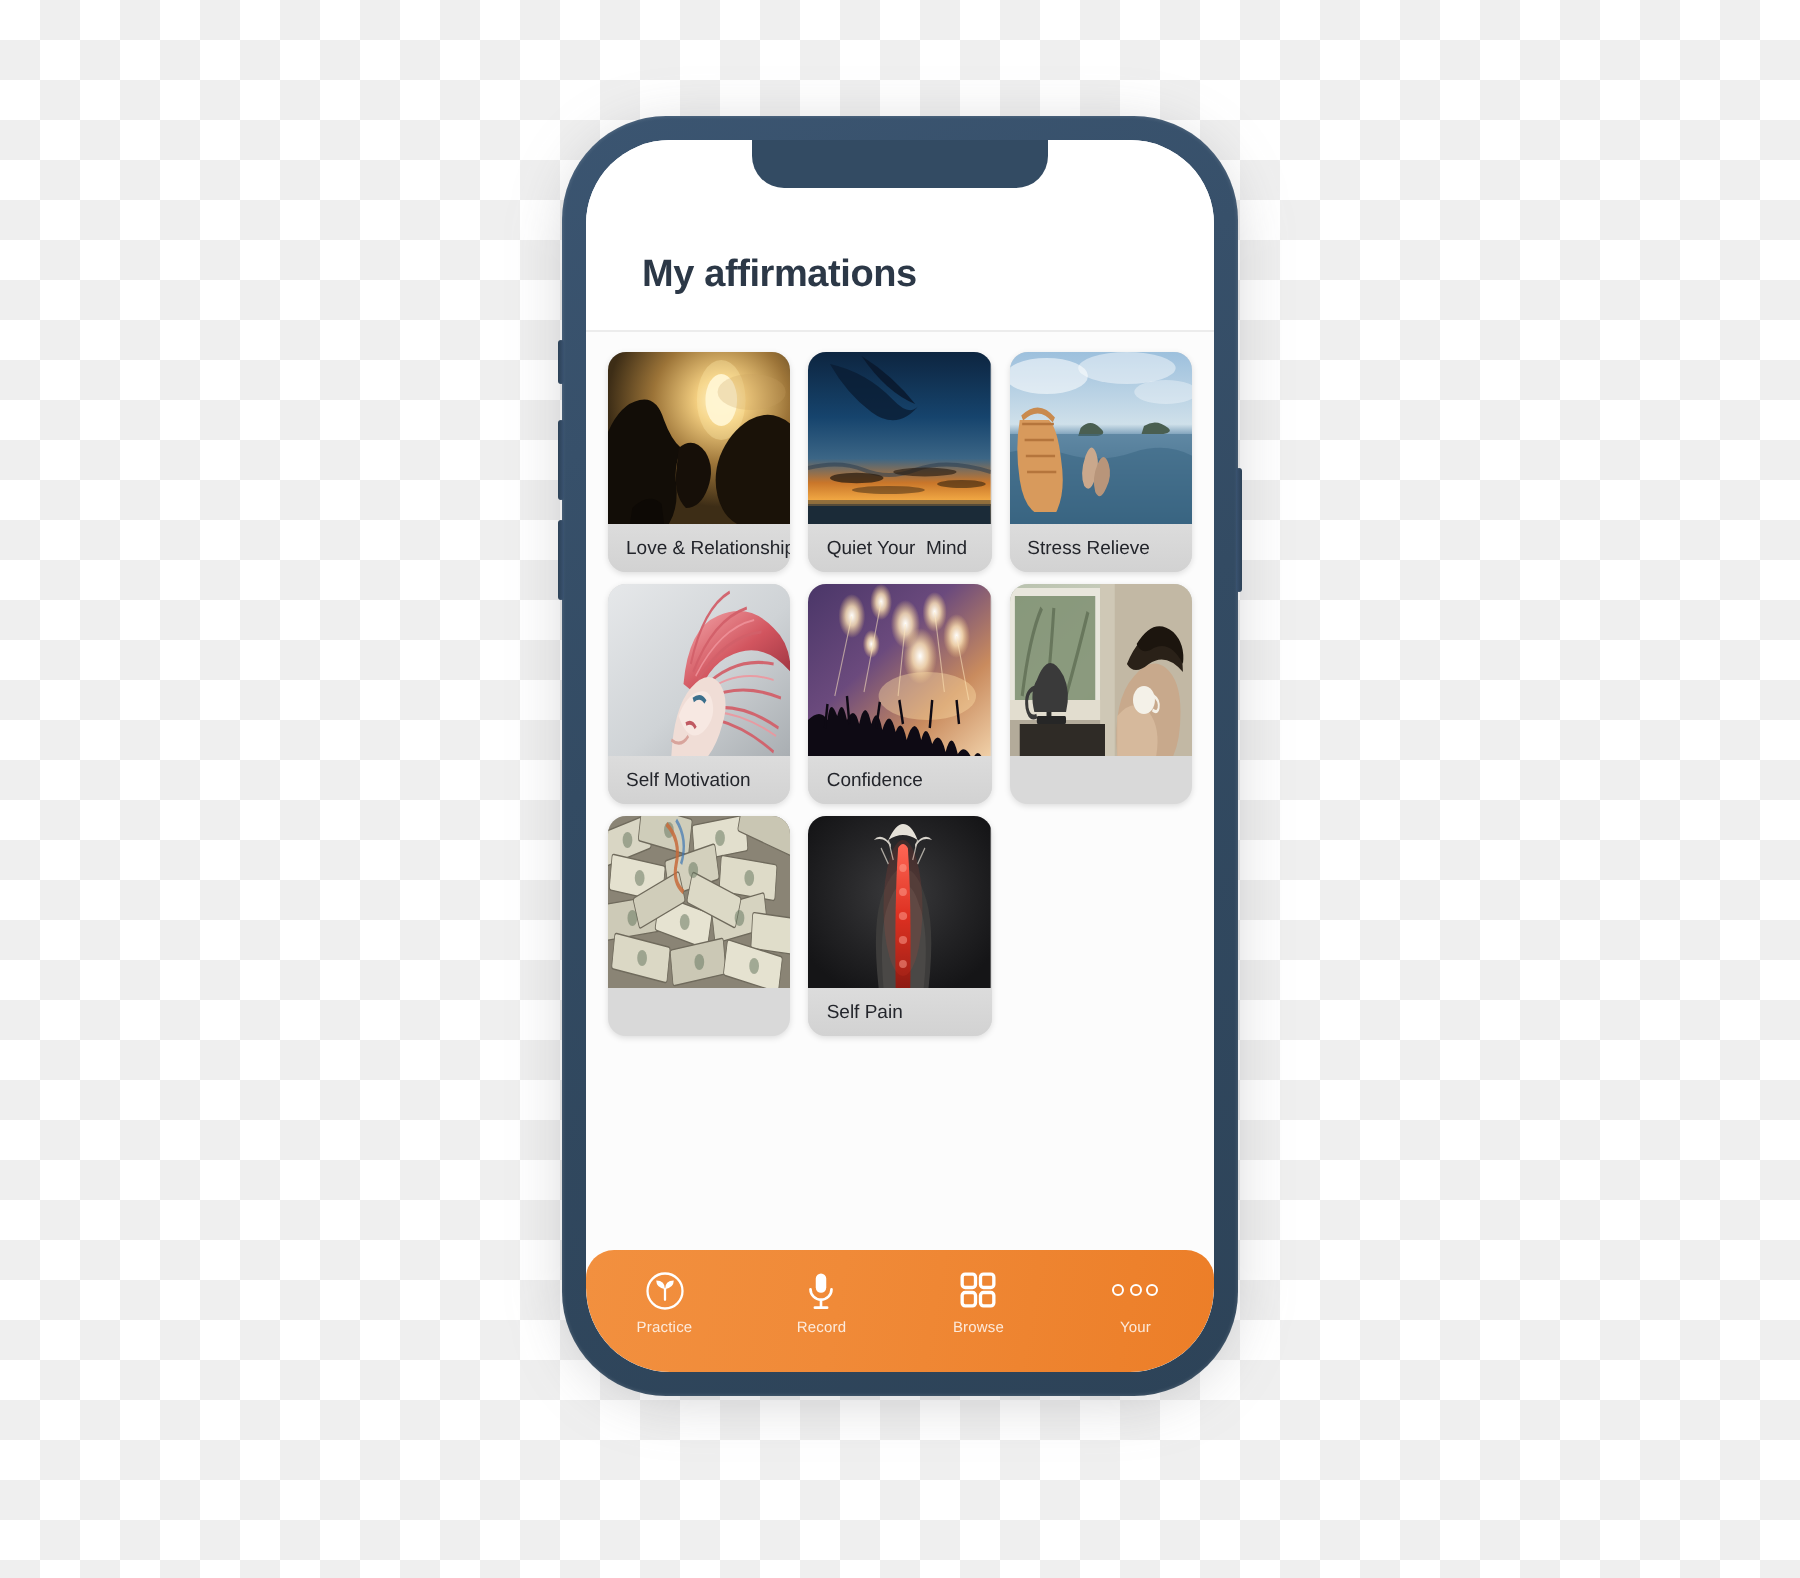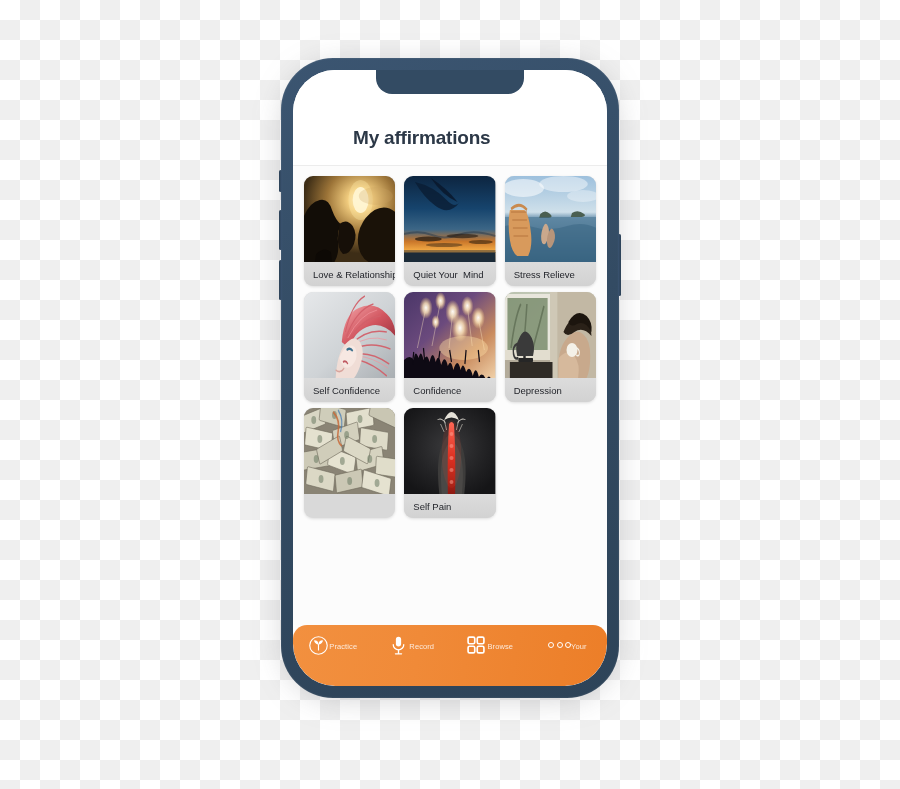--- a/index.html
+++ b/index.html
@@ -93,21 +93,20 @@
     left: 0;
     top: 0;
     width: 314px;
     height: 96px;
     background: #ffffff;
     border-bottom: 1px solid #ececec;
     box-sizing: border-box;
     display: flex;
     align-items: flex-end;
     z-index: 3;
-    padding-left: 32px;
   }
   #page-title {
     font-size: 19px;
     font-weight: bold;
     color: #2c3847;
     letter-spacing: -0.2px;
     padding: 0 0 16px 28px;
   }
 
   
@@ -178,20 +177,21 @@
     border-top-right-radius: 14px;
     display: flex;
     align-items: flex-start;
     justify-content: space-around;
     padding-top: 9px;
     box-sizing: border-box;
     z-index: 4;
   }
   .nav-item {
     display: flex;
+    flex-direction: column;
     align-items: center;
     justify-content: center;
     width: 56px;
     cursor: pointer;
   }
   .nav-icon {
     width: 22px;
     height: 22px;
     display: flex;
     align-items: center;
@@ -353,21 +353,21 @@
                 <path d="M80 54 q26 -12 56 -6"></path>
                 <path d="M88 64 q24 1 50 12"></path>
               </g>
               <path d="M52 86 q2 -24 16 -34 q14 -10 24 -2 q8 8 2 20 q-6 14 -18 20 q-10 4 -24 -4 z" fill="#f0ddd6"></path>
               <path d="M58 66 q6 -10 16 -12 q10 -2 12 6 q2 8 -8 14 q-12 6 -20 -8 z" fill="#f7e8e2"></path>
               <path d="M70 58 q6 -3 10 1" stroke="#3b6f8c" stroke-width="2.4" fill="none"></path>
               <path d="M64 70 q5 -2 8 2" stroke="#c05a62" stroke-width="2" fill="none"></path>
               <path d="M52 78 q8 4 14 -2" stroke="#d8a49c" stroke-width="1.6" fill="none"></path>
             </svg>
           </div>
-          <div class="card-label">Self Confidence</div>
+          <div class="card-label">Self Motivation</div>
         </div>
 
         <div class="card">
           <div class="card-img">
             <svg viewBox="0 0 150 86" preserveAspectRatio="none">
               <defs>
                 <linearGradient id="gM1" x1="0" y1="0" x2="1" y2="1">
                   <stop offset="0%" stop-color="#4a3668"></stop>
                   <stop offset="40%" stop-color="#6b4a7d"></stop>
                   <stop offset="72%" stop-color="#c98b5e"></stop>
@@ -433,21 +433,20 @@
               <path d="M88 66 q14 -10 26 -2 q10 8 6 22 l-32 0 z" fill="#d6b99c"></path>
               <ellipse cx="110" cy="58" rx="9" ry="7" fill="#f4f1e8"></ellipse>
               <path d="M118 56 q5 2 4 6 q-1 3 -5 1" fill="none" stroke="#f4f1e8" stroke-width="1.6"></path>
               <rect x="30" y="46" width="4" height="22" fill="#2b2b2b"></rect>
               <path d="M22 48 q10 -16 22 -2 q6 8 2 18 l-26 0 q-4 -10 2 -16 z" fill="#3a3a3a"></path>
               <path d="M20 52 q-8 2 -6 10 q2 6 8 4" fill="none" stroke="#3a3a3a" stroke-width="2.4"></path>
               <rect x="22" y="66" width="24" height="4" rx="1" fill="#262626"></rect>
               <rect x="8" y="70" width="70" height="16" fill="#2f2b26"></rect>
             </svg>
           </div>
-          <div class="card-label">Depression</div>
         </div>
 
         <div class="card">
           <div class="card-img">
             <svg viewBox="0 0 150 86" preserveAspectRatio="none">
               <rect width="150" height="86" fill="#8a8475"></rect>
               <g stroke="#6f6a5c" stroke-width="0.7">
                 <rect x="-6" y="4" width="40" height="17" rx="1.5" fill="#d9d6c4" transform="rotate(-14 14 12)"></rect>
                 <rect x="26" y="-2" width="42" height="18" rx="1.5" fill="#cfcdba" transform="rotate(10 47 7)"></rect>
                 <rect x="70" y="2" width="44" height="18" rx="1.5" fill="#e2dfcd" transform="rotate(-7 92 11)"></rect>

